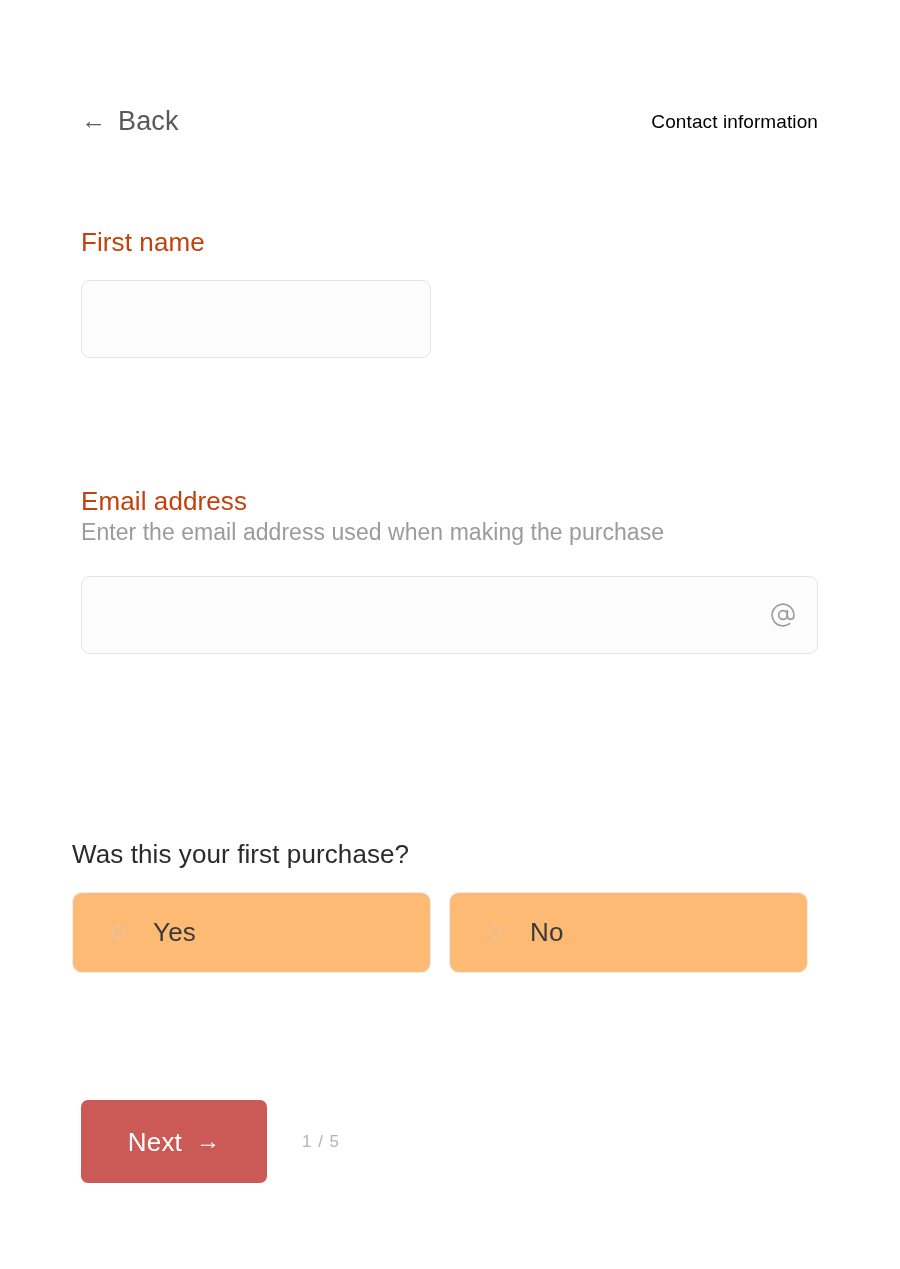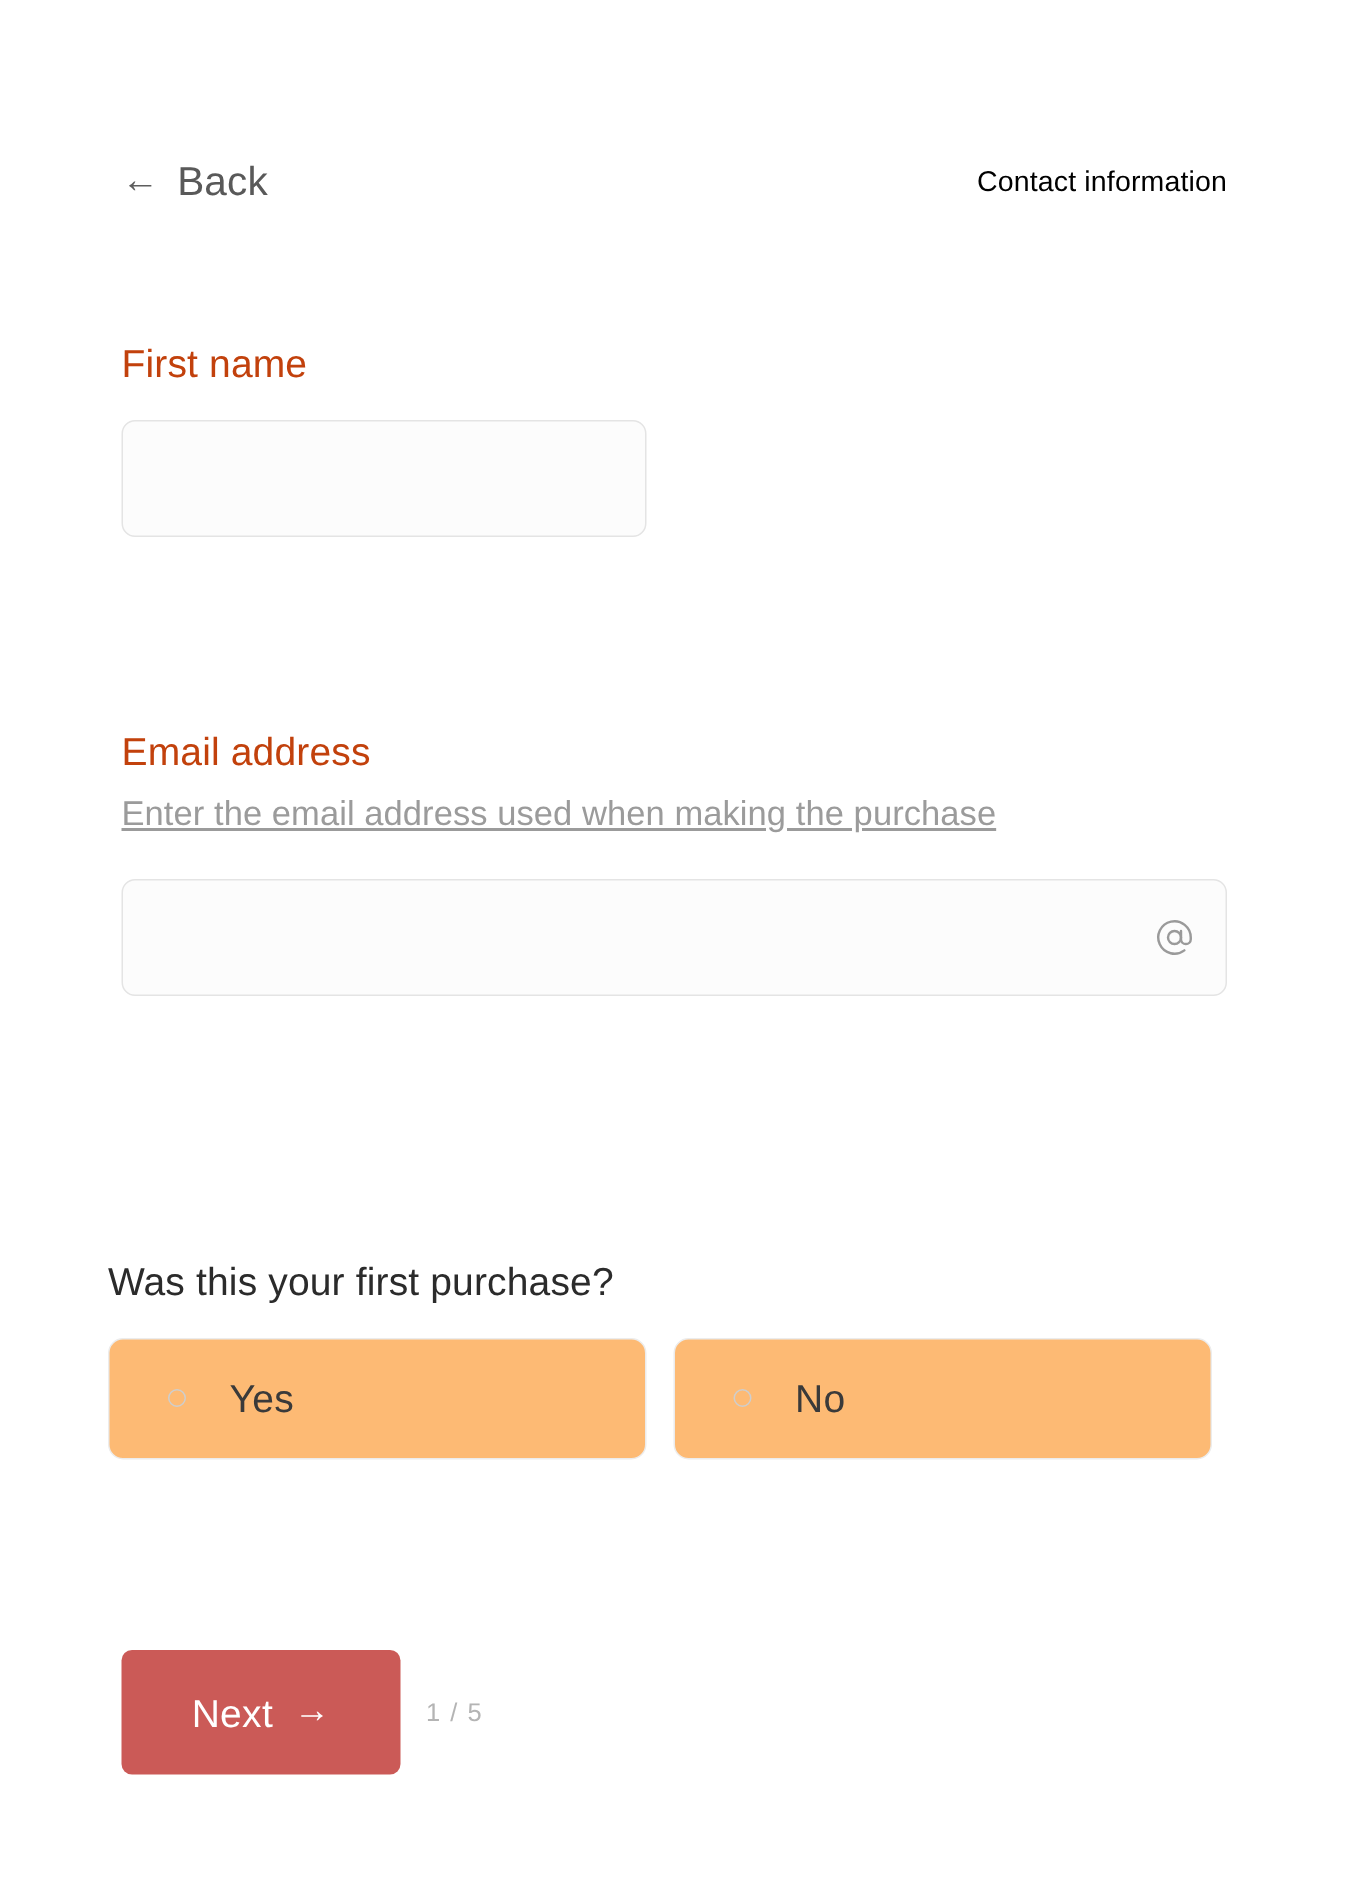--- a/index.html
+++ b/index.html
@@ -107,22 +107,22 @@
   .name-col { width: 350px; }
   .name-col .field-label { margin-bottom: 23px; }
 
   
   .email-block {
     position: absolute;
     left: 81px;
     top: 487px;
     width: 737px;
   }
-  .email-block .field-label { margin-bottom: 10px; }
-  .email-block .field-help { margin-bottom: 27px; text-decoration: underline; }
+  .email-block .field-label { margin-bottom: 0; }
+  .email-block .field-help { margin-bottom: 27px; }
   .email-input-wrap {
     position: relative;
     width: 737px;
   }
   .email-input-wrap .text-input { padding-right: 66px; }
   .at-icon {
     position: absolute;
     right: 22px;
     top: 50%;
     transform: translateY(-50%);
@@ -182,21 +182,21 @@
     line-height: 1;
   }
 
   
   .footer {
     position: absolute;
     left: 81px;
     top: 1100px;
     display: flex;
     align-items: center;
-    gap: 17px;
+    gap: 35px;
   }
   .next-btn {
     box-sizing: border-box;
     min-width: 186px;
     height: 83px;
     background: #cb5a57;
     border: none;
     border-radius: 7px;
     color: #ffffff;
     font-family: "Liberation Sans", sans-serif;

